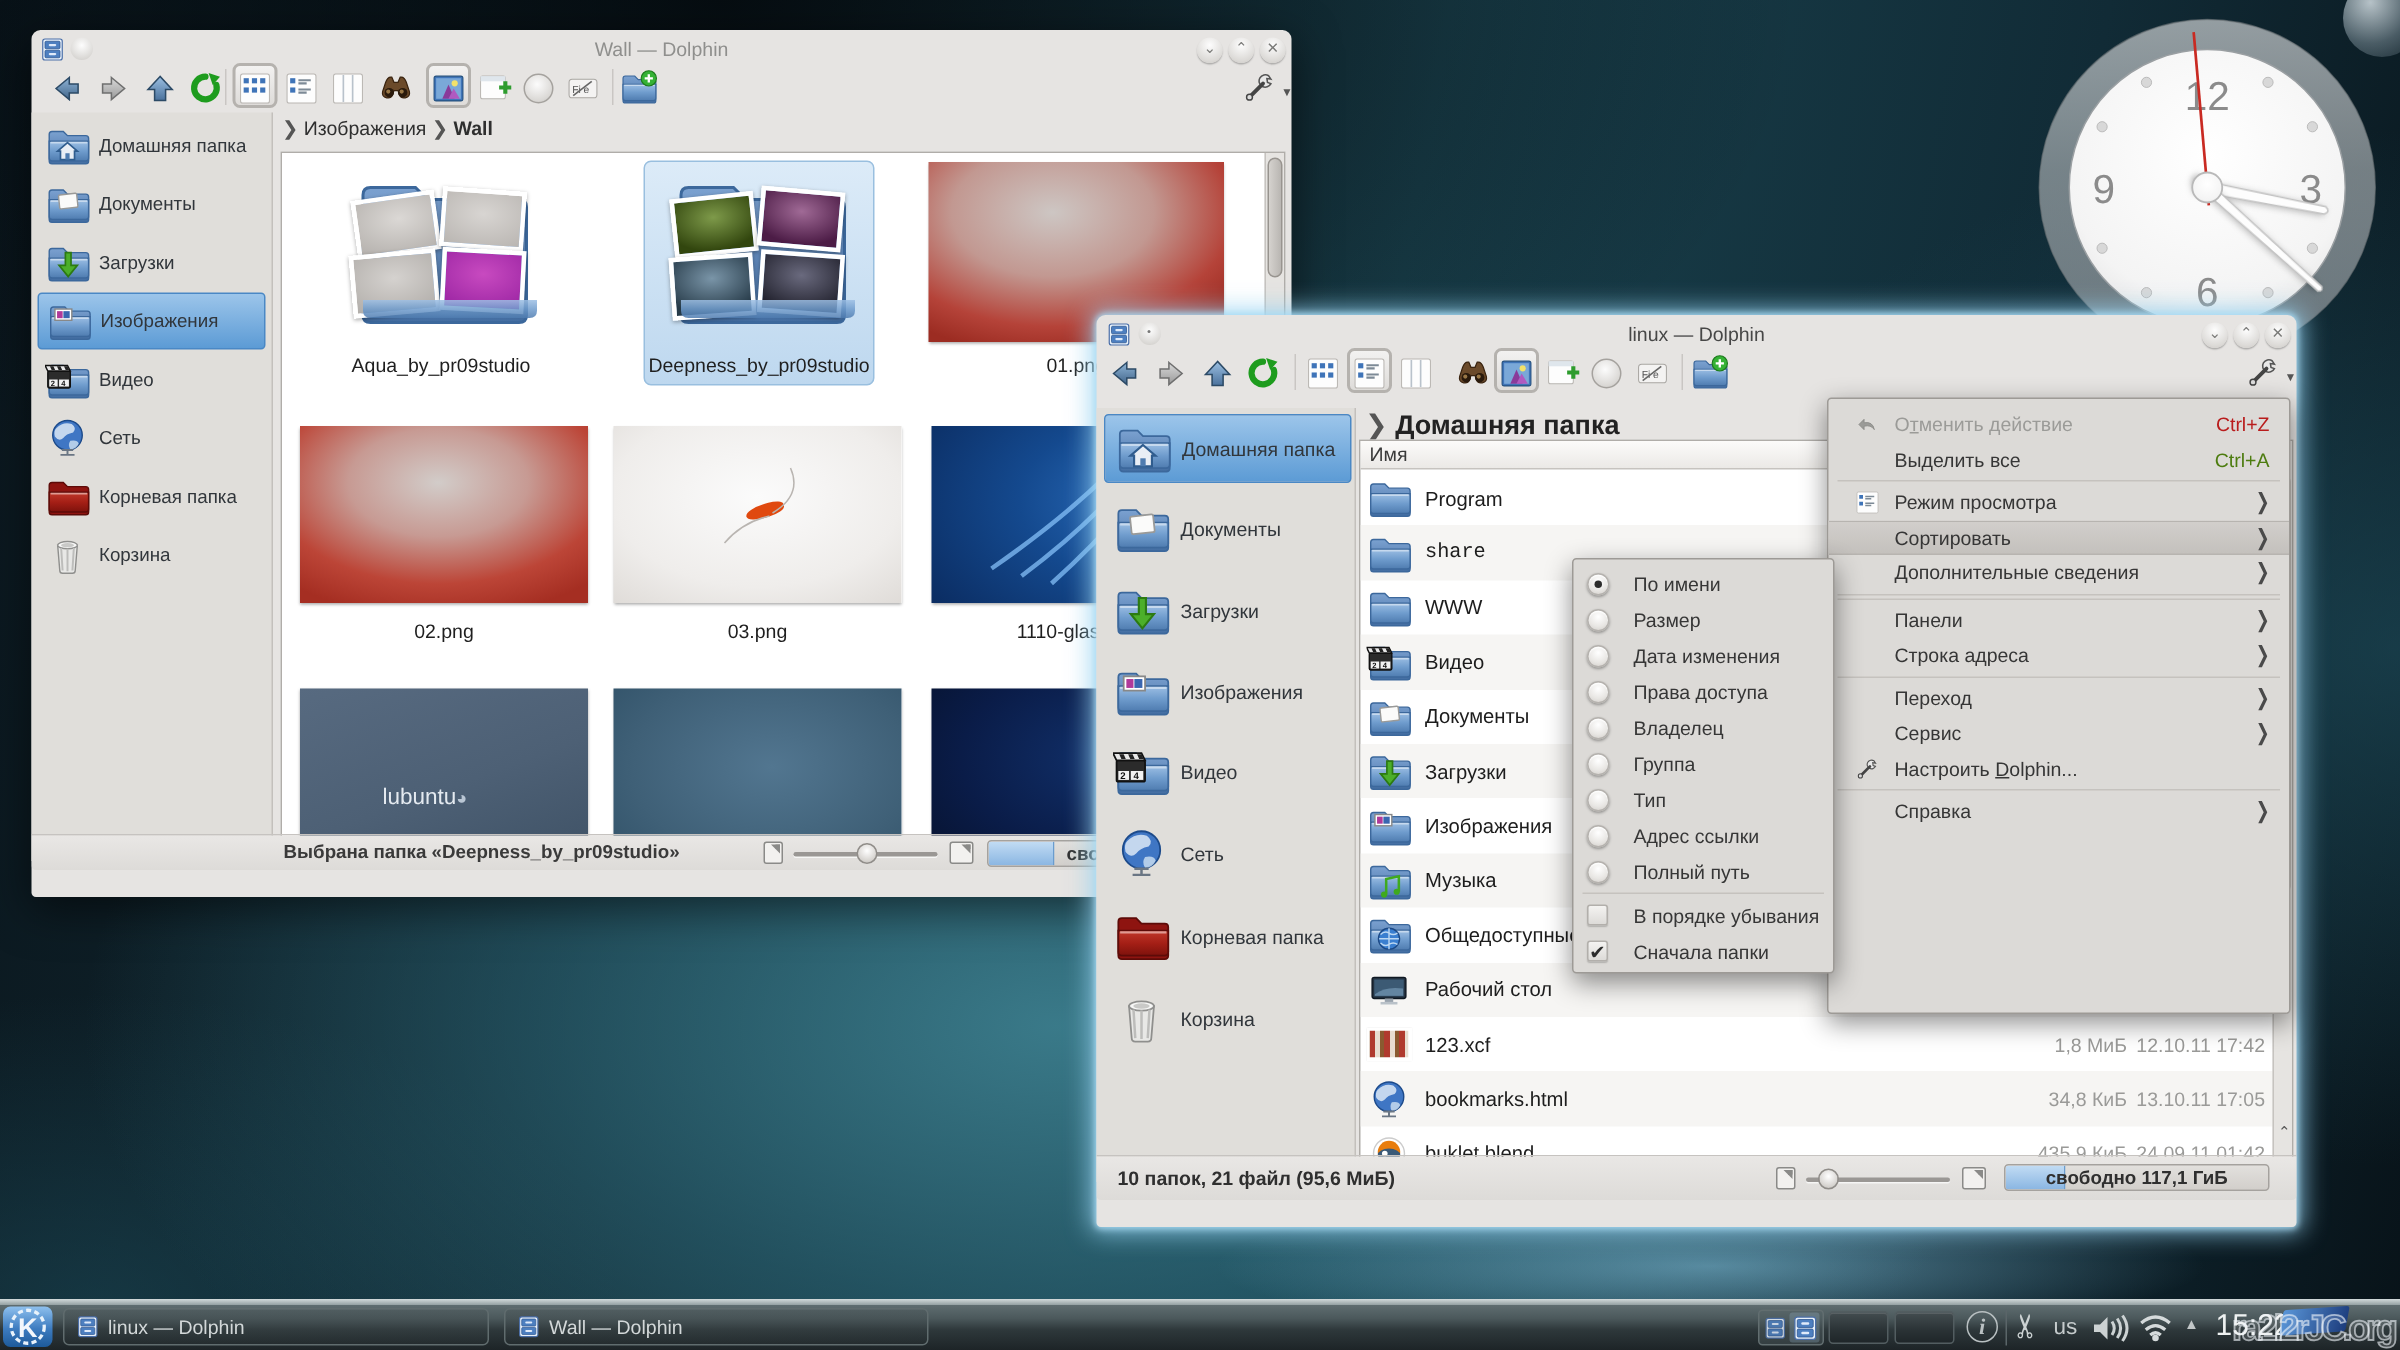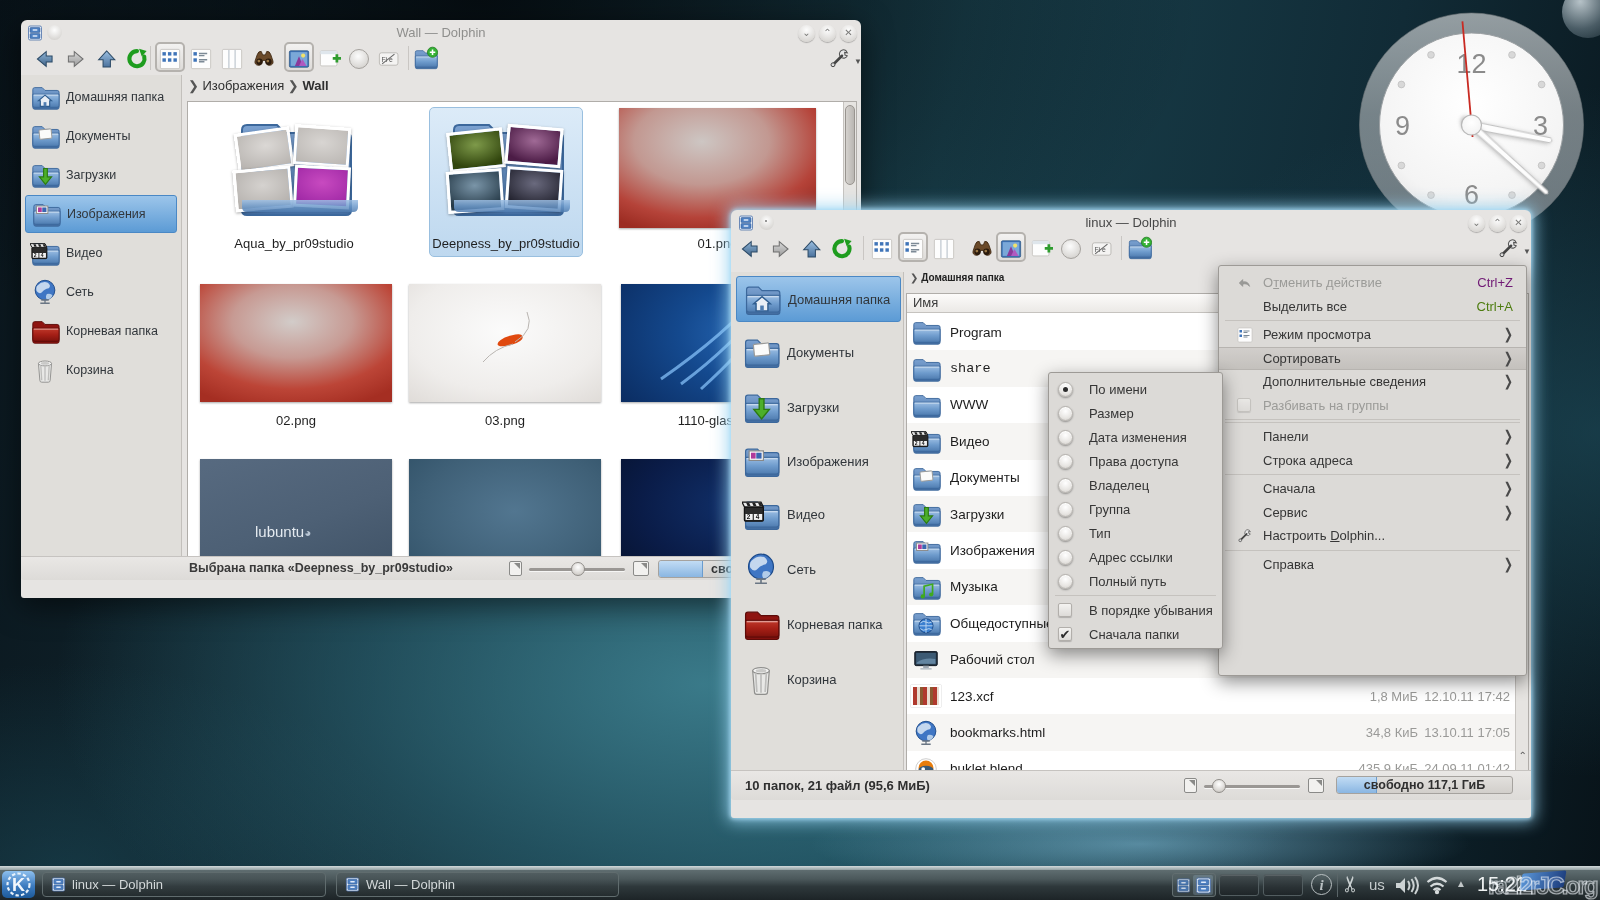--- a/index.html
+++ b/index.html
@@ -587,21 +587,21 @@
         </svg>
         <span style="font-size:13px">Корневая папка</span>
       </div>
     <div class="place" style="top:384px;height:46px;left:5px;right:2px;">
         <svg width="38" height="38" viewBox="0 0 32 32" style="margin:0 7px 0 6px">
           <use href="#trash"></use>
         </svg>
         <span style="font-size:13px">Корзина</span>
       </div>
   </div>
-  <div class="abs" style="left:179px;top:62px;height:20px;font-size:10px;color:#222;font-weight:bold;">
+  <div class="abs" style="left:179px;top:62px;height:20px;font-size:18px;color:#222;font-weight:bold;">
     <span style="color:#555;font-weight:normal">❯</span> Домашняя папка
   </div>
   <div class="view" style="left:175px;top:83px;width:623px;bottom:30px;overflow:hidden;font-size:13.5px;">
     <div class="abs" style="left:0;right:13px;top:0;height:19px;background:linear-gradient(#fcfbfa,#ebe9e6);border-bottom:1px solid #c6c3bf;color:#3a3a3a;padding:1px 0 0 6px;font-size:13px;">Имя</div>
     <div id="rows">
       <div class="row" style="top:20px;"><svg width="30" height="30" viewBox="0 0 32 32">
             <use href="#folder"></use>
           </svg>Program</div>
       <div class="row alt" style="top:56.4px;font-family:Liberation Mono, monospace;"><svg width="30" height="30" viewBox="0 0 32 32">
             <use href="#folder"></use>
@@ -660,59 +660,55 @@
     <div class="freebar abs" style="left:605px;top:5px;width:177px;"><div class="fill" style="width:40px;"></div><span style="position:relative">свободно 117,1 ГиБ</span></div>
   </div>
 </div>
 
 <div class="menu" id="mainmenu" style="left:1218px;top:265px;width:309px;height:411px;padding-top:5px;">
   <div class="mi dis">
       <svg width="20" height="16" viewBox="0 0 32 28" style="position:absolute;left:16px">
         <use href="#undo"></use>
       </svg>
       <span class="txt">О<u>т</u>менить действие</span>
-      <span class="sc" style="color:#701a75">Ctrl+Z</span>
+      <span class="sc" style="color:#b91c1c">Ctrl+Z</span>
     </div>
   <div class="mi">
       <span class="txt">Выделить все</span>
       <span class="sc" style="color:#4d7c0f">Ctrl+A</span>
     </div>
   <div class="msep"></div>
   <div class="mi">
       <svg width="16" height="16" viewBox="0 0 32 32" style="position:absolute;left:18px">
         <use href="#dview"></use>
       </svg>
       <span class="txt">Режим просмотра</span>
       <span class="arr">❯</span>
     </div>
   <div class="mi hl">
       <span class="txt">Сортировать</span>
       <span class="arr">❯</span>
     </div>
   <div class="mi">
       <span class="txt">Дополнительные сведения</span>
       <span class="arr">❯</span>
-    </div>
-  <div class="mi dis">
-      <span class="cb dis" style="left:18px"></span>
-      <span class="txt">Разбивать на группы</span>
     </div>
   <div class="msep"></div>
   <div class="msep"></div>
   <div class="mi">
       <span class="txt">Панели</span>
       <span class="arr">❯</span>
     </div>
   <div class="mi">
       <span class="txt">Строка адреса</span>
       <span class="arr">❯</span>
     </div>
   <div class="msep"></div>
   <div class="mi">
-      <span class="txt">Сначала</span>
+      <span class="txt">Переход</span>
       <span class="arr">❯</span>
     </div>
   <div class="mi">
       <span class="txt">Сервис</span>
       <span class="arr">❯</span>
     </div>
   <div class="mi">
       <svg width="17" height="17" viewBox="0 0 32 32" style="position:absolute;left:17px">
         <use href="#wrench"></use>
       </svg>

